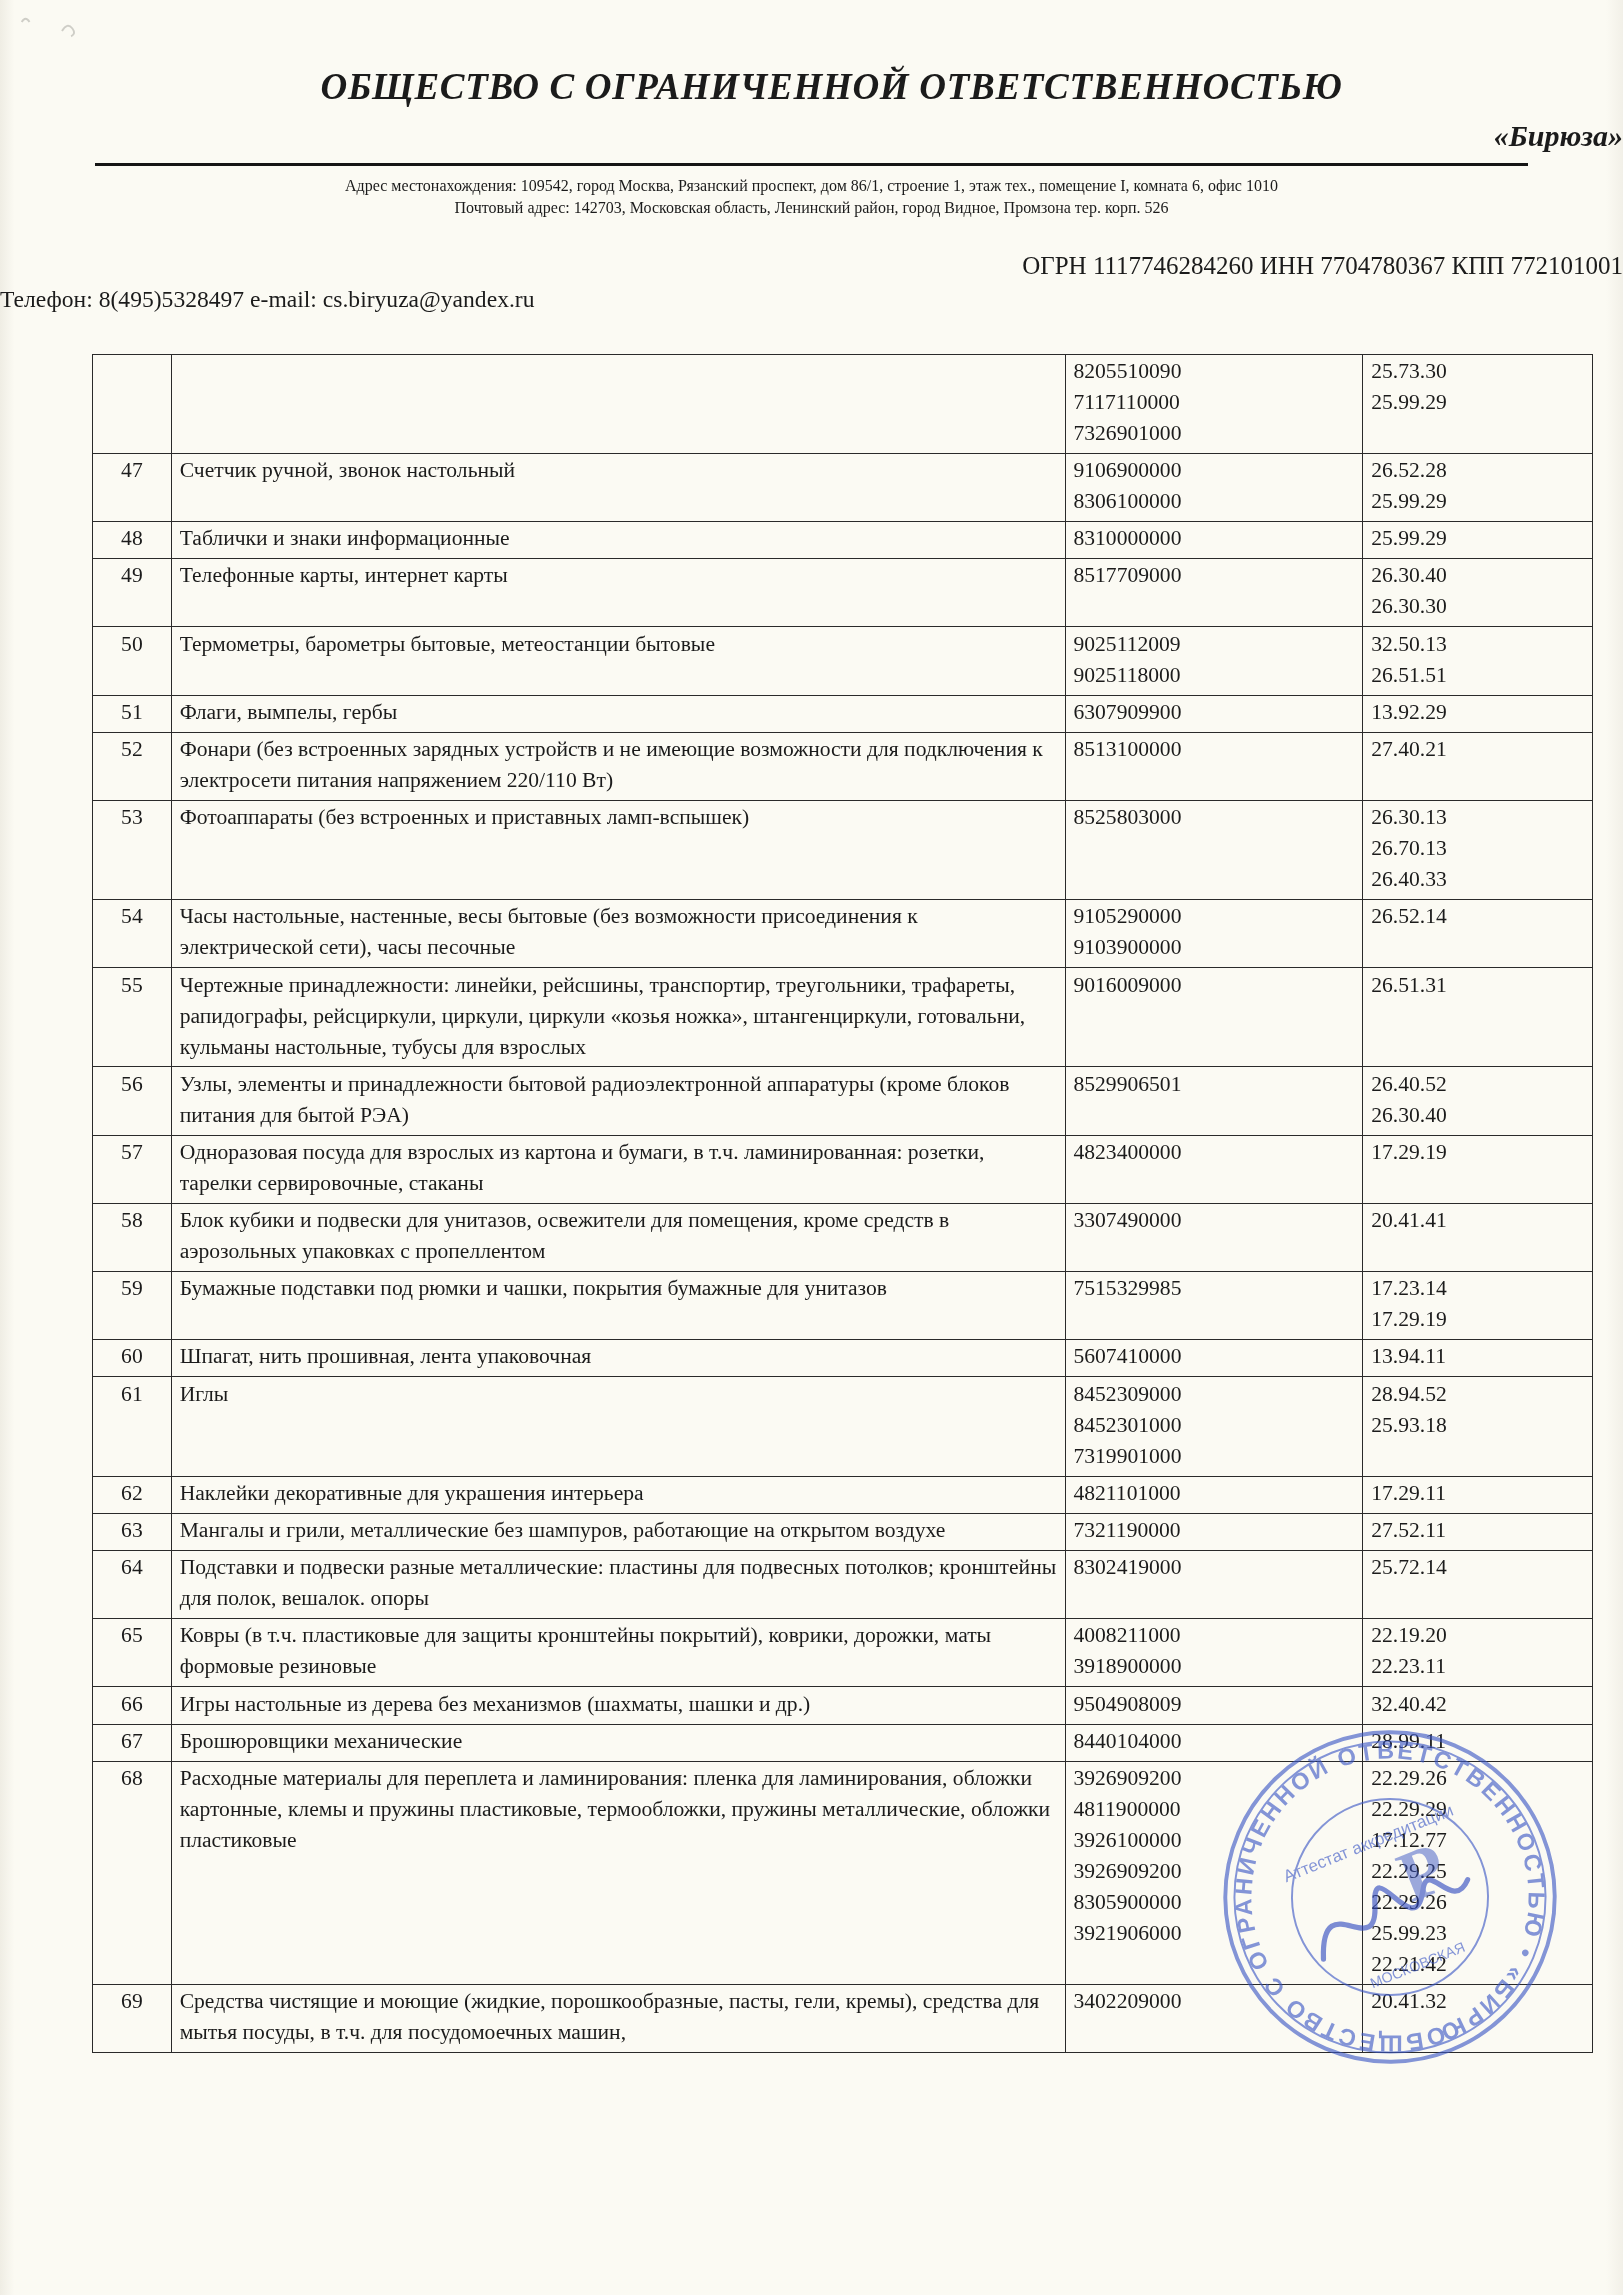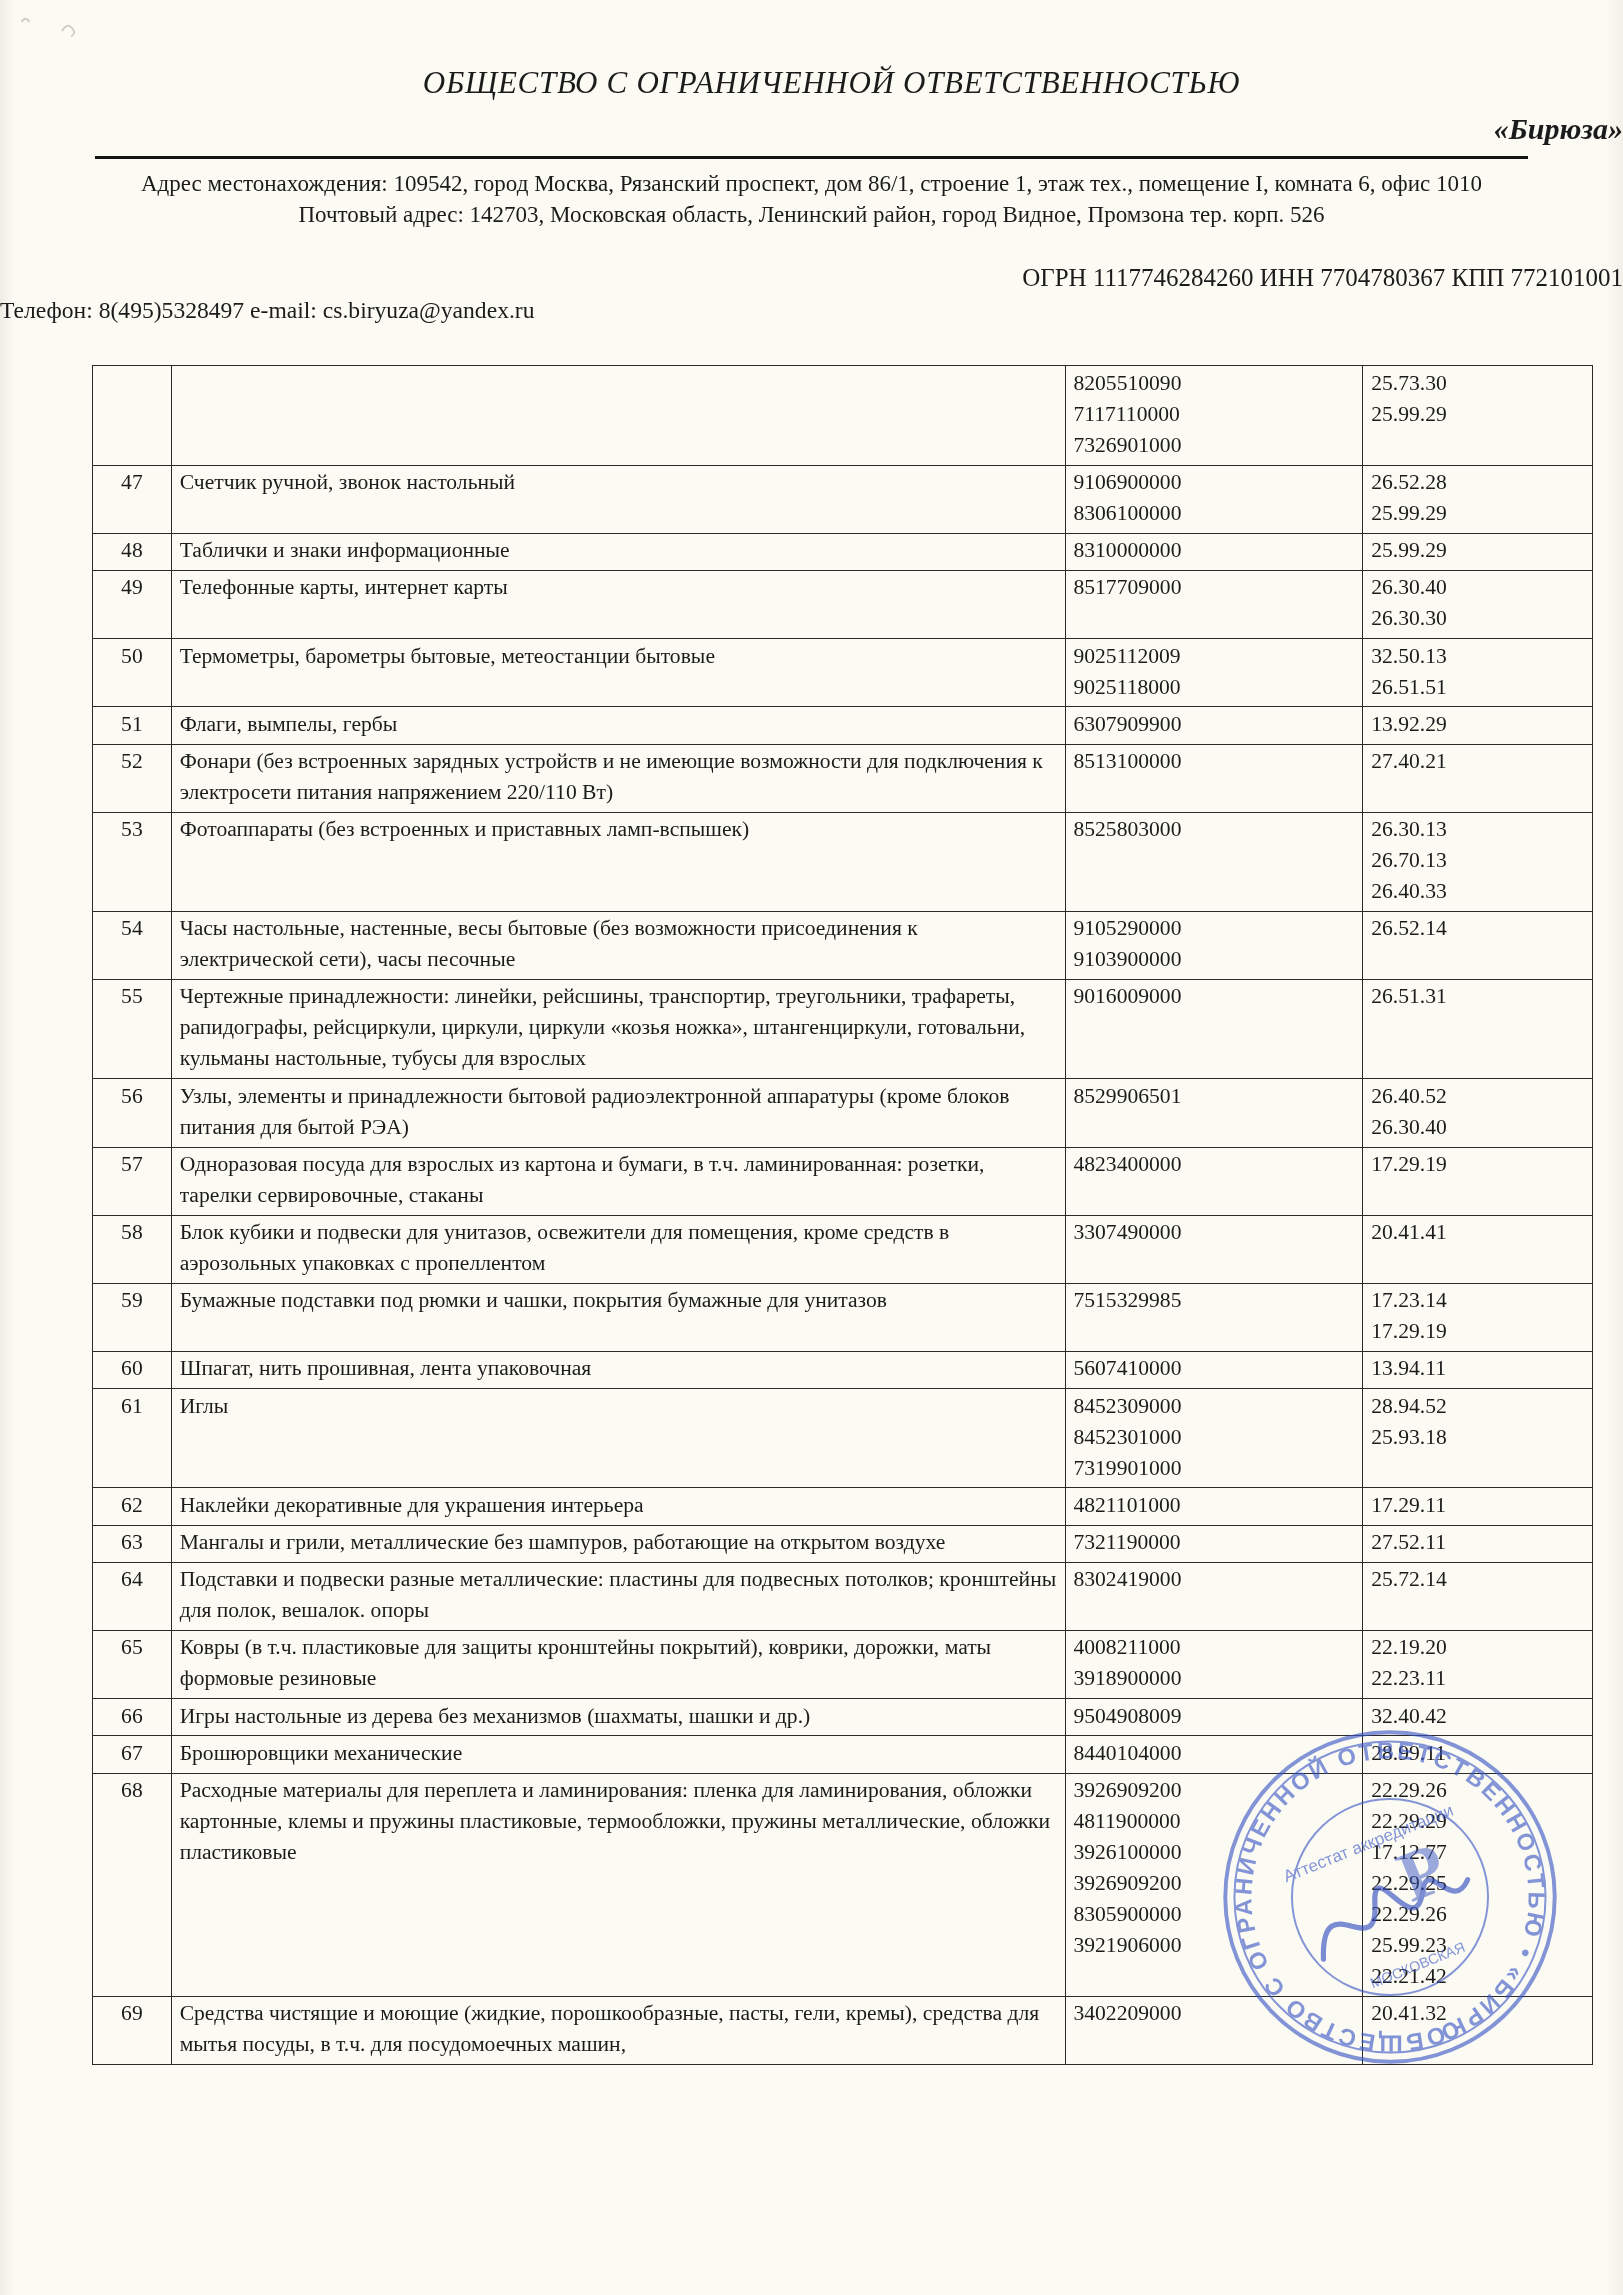--- a/index.html
+++ b/index.html
@@ -7,24 +7,24 @@
     position:relative;
     width:1623px;
     height:2295px;
     background:#fbfaf3;
     background-image:linear-gradient(90deg, #efede4 0px, #fbfaf3 14.4px, #fbfaf3 1606px, #f2f0e8 1623px);
     font-family:"Liberation Serif", serif;
     color:#1b1b1b;
     overflow:hidden;
   }
   .header{text-align:center;padding-top:65px;}
-  .title1{font-size:31px;font-weight:normal;font-style:italic;letter-spacing:0.7px;padding-left:40px;}
+  .title1{font-size:37px;font-weight:bold;font-style:italic;letter-spacing:0.7px;padding-left:40px;}
   .title2{font-size:30px;font-weight:bold;font-style:italic;margin-top:10.5px;text-align:right;}
   .rule{width:1433px;margin:10.5px auto 9.2px auto;border-top:3.3px solid #151515;}
-  .addr{font-size:23px;line-height:1.35;width:1348px;margin:0 auto;text-align:center;}
+  .addr{font-size:16px;line-height:1.35;width:1348px;margin:0 auto;text-align:center;}
   .reg{font-size:25px;margin-top:34px;text-align:right;}
   .contact{font-size:23.6px;margin-top:5.2px;text-align:left;}
 
   table.doc{
     border-collapse:collapse;
     table-layout:fixed;
     margin:41px 0 12px 92px;
     width:1433px;
   }
   table.doc td{

